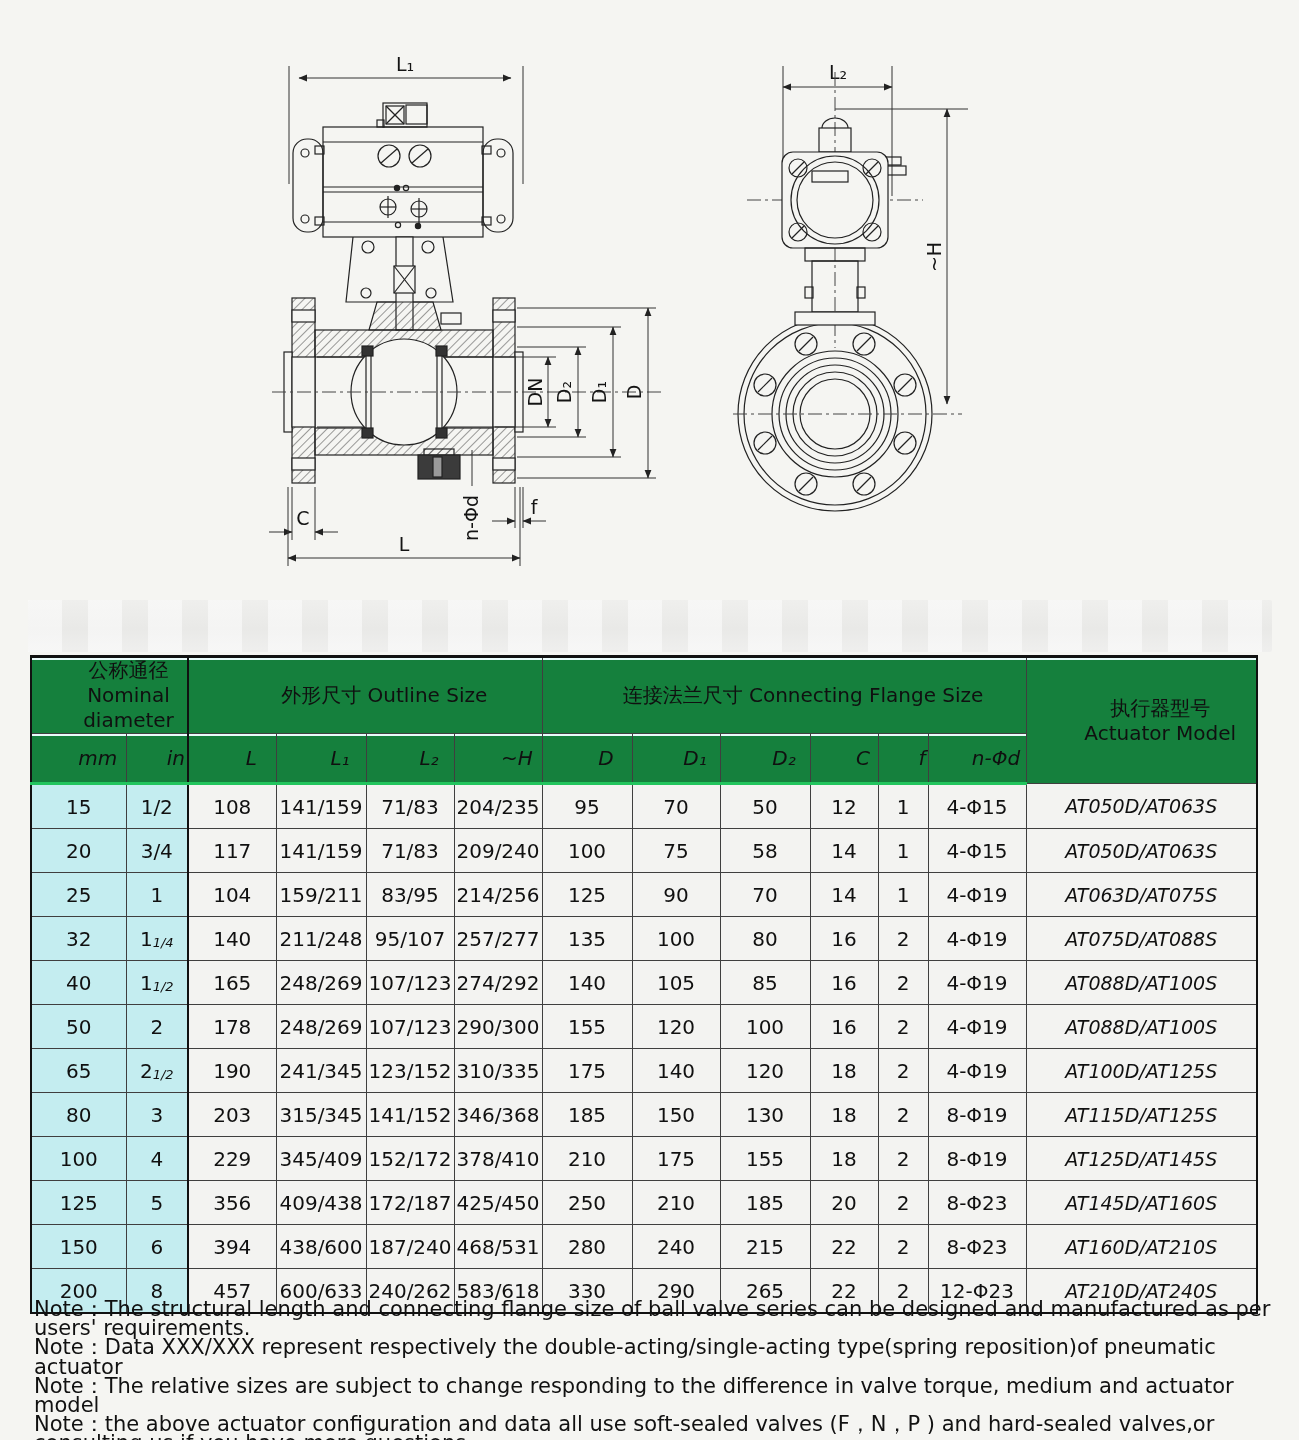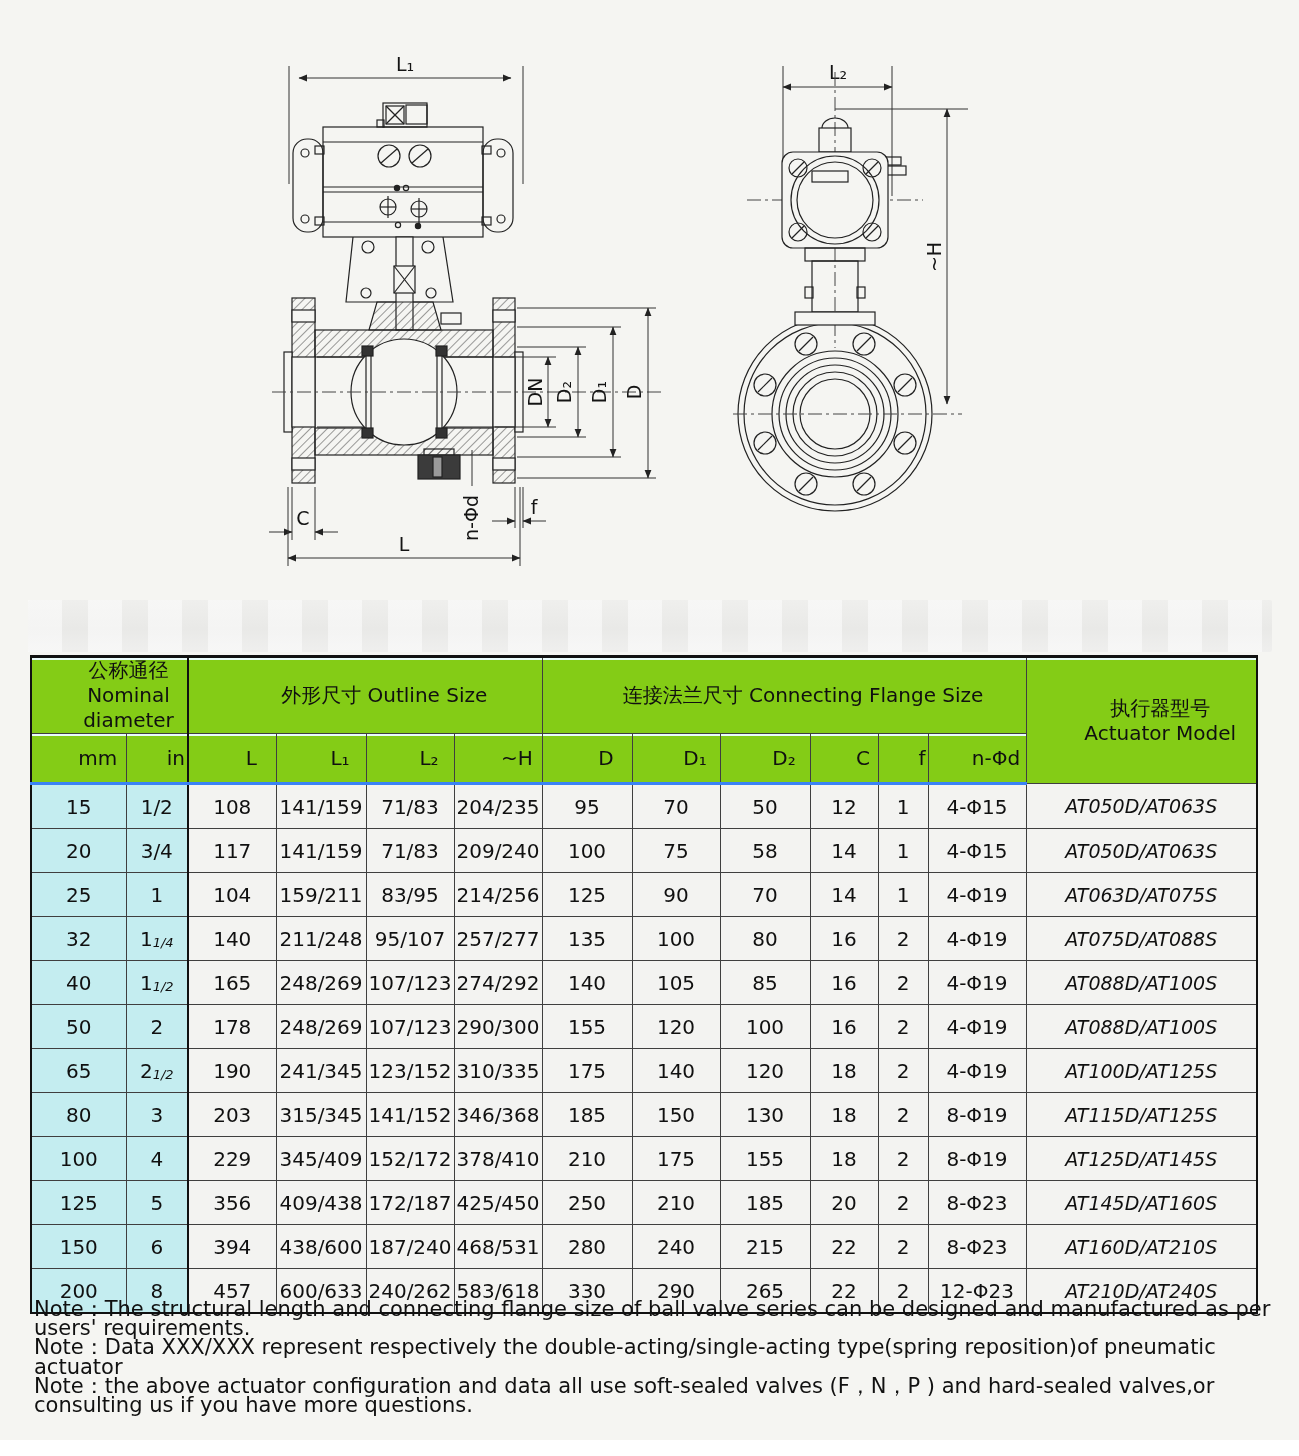--- a/index.html
+++ b/index.html
@@ -11,24 +11,24 @@
   .thin{stroke:#333;stroke-width:1;fill:none;}
   .dd{stroke:#444;stroke-width:1;fill:none;stroke-dasharray:14 4 3 4;}
   .watermark-band{position:absolute;left:28px;top:600px;width:1244px;height:52px;
         background:linear-gradient(180deg,#efefed 0%,#e9e9e7 55%,#efefee 100%);border-radius:2px;}
   .watermark-band:after{content:"";display:block;height:100%;
         background:repeating-linear-gradient(90deg,rgba(255,255,255,.5) 0 34px,rgba(255,255,255,0) 34px 60px);}
   table.spec{position:absolute;left:30px;top:655px;width:1226px;border-collapse:collapse;table-layout:fixed;
         border:2px solid #111;border-top:3px solid #111;background:#f3f3f1;}
   table.spec th,table.spec td{border:1.5px solid #3f3f3f;text-align:center;vertical-align:middle;
         padding:0;font-weight:normal;font-size:20px;color:#101010;}
-  table.spec thead th{background:#84cc16;box-shadow:inset 0 2px 0 #e9fbfb;padding-left:38px;}
+  table.spec thead th{background:#15803d;box-shadow:inset 0 2px 0 #e9fbfb;padding-left:38px;}
   table.spec thead tr.r1 th{height:56px;font-size:20px;}
   table.spec thead tr.r2 th{height:48px;}
-  table.spec thead tr.r2 th{border-bottom:3px solid #3b82f6;}
+  table.spec thead tr.r2 th{border-bottom:3px solid #22c55e;font-style:italic;}
   table.spec td{height:43px;}
   table.spec td.cy{background:#c4edf0;}
   table.spec td:nth-child(3),table.spec th.thickL{border-left:2.5px solid #111;}
   table.spec td.model{font-size:19px;font-style:italic;}
   .two-line span{display:block;line-height:1.25;}
   .fr{font-size:13px;vertical-align:-1px;font-style:italic;}
   .notes{position:absolute;left:34px;top:1300px;width:1240px;}
   .notes-zh div{font-size:16.5px;line-height:18.8px;letter-spacing:.3px;}
   .notes-en div{font-size:21px;line-height:19.2px;}
 </style>
@@ -474,17 +474,18 @@
           <td>12-Φ23</td>
           <td class="model">AT210D/AT240S</td>
         </tr>
       </tbody>
   </table>
 
   <div class="notes">
     <div class="notes-en">
         <div>Note：The structural length and connecting flange size of ball valve series can be designed and manufactured as per users' requirements.</div>
         <div>Note：Data XXX/XXX represent respectively the double-acting/single-acting type(spring reposition)of pneumatic actuator</div>
+        <div>Note：The relative sizes are subject to change responding to the difference in valve torque, medium and actuator model</div>
         <div>Note：the above actuator  configuration and data  all use soft-sealed valves (F，N，P )  and  hard-sealed valves,or consulting us if you have more questions.</div>
       </div>
   </div>
 
 </div>
 
 </body></html>

